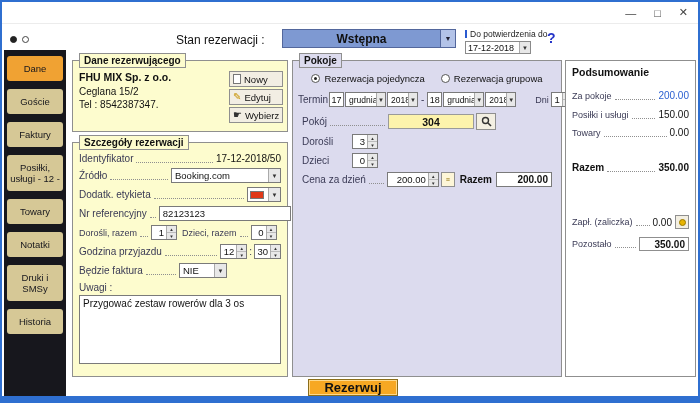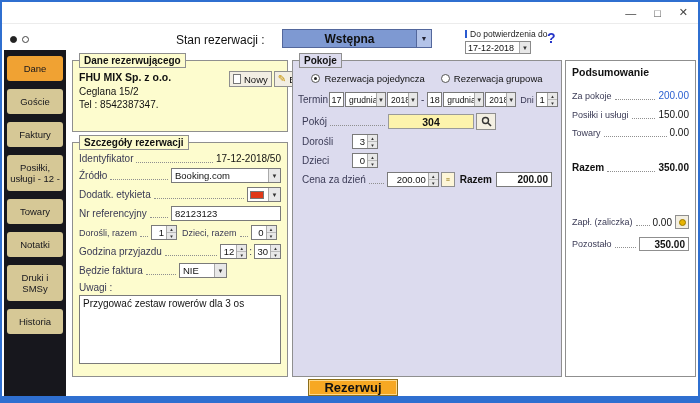--- a/index.html
+++ b/index.html
@@ -10,21 +10,21 @@
   }
   
   .titlebar{position:absolute;left:0;top:0;right:0;height:22px;background:#fff;border-bottom:1px solid #ececec;
     display:flex;align-items:center;justify-content:flex-end;gap:18px;padding-right:10px;color:#444;font-size:11px;}
   .titlebar span{cursor:default;}
   
   .hdr-ind{position:absolute;left:8px;top:34px;display:flex;gap:5px;align-items:center;}
   .dotf{width:7px;height:7px;border-radius:50%;background:#222;border:1px solid #222;}
   .doto{width:7px;height:7px;border-radius:50%;background:#fff;border:1px solid #444;}
   .status-label{position:absolute;left:174px;top:31px;font-size:12px;color:#111;}
-  .status-combo{position:absolute;left:280px;top:27px;width:150px;height:19px;background:#7e99d2;border:1px solid #53679c;
+  .status-combo{position:absolute;left:280px;top:27px;width:174px;height:19px;background:#7e99d2;border:1px solid #53679c;
     display:flex;align-items:stretch;}
   .status-combo .cval{flex:1;display:flex;align-items:center;justify-content:center;font-weight:bold;font-size:12px;color:#101010;}
   .status-combo .carw{width:15px;background:#b3c3e8;border-left:1px solid #53679c;display:flex;align-items:center;justify-content:center;font-size:7px;color:#223;}
   .confirm-wrap{position:absolute;left:463px;top:27px;width:80px;}
   .confirm-top{display:flex;align-items:center;gap:3px;}
   .cal-ic{width:8px;height:8px;border:1px solid #2a5ad0;background:#cfe0ff;display:inline-block;}
   .confirm-top .lbl9{font-size:8.5px;color:#222;white-space:nowrap;}
   .confirm-combo{margin-top:2px;width:66px;height:13px;border:1px solid #8a8a8a;background:#fff;display:flex;align-items:stretch;}
   .confirm-combo .cval{flex:1;font-size:9px;display:flex;align-items:center;padding:0 2px;color:#111;}
   .confirm-combo .carw{width:11px;background:#e8e8e8;border-left:1px solid #aaa;display:flex;align-items:center;justify-content:center;font-size:6px;color:#333;}
@@ -55,21 +55,21 @@
   .spin .sbts span:first-child{border-bottom:1px solid #bbb;}
   .txt{height:15px;border:1px solid #7a7a7a;background:#fff;font-size:9.5px;padding:0 3px;font-family:inherit;color:#111;}
   .radio{width:9px;height:9px;border:1px solid #555;border-radius:50%;background:#fff;display:inline-block;position:relative;flex:none;}
   .radio.checked::after{content:"";position:absolute;left:2px;top:2px;right:2px;bottom:2px;background:#222;border-radius:50%;}
   .minibtn{height:15px;border:1px solid #8f8f8f;background:#f3efe2;display:flex;align-items:center;justify-content:center;cursor:pointer;}
   
   .booker-flex{display:flex;padding:10px 4px 4px 6px;}
   .binfo{flex:1;line-height:13.5px;color:#111;}
   .binfo .bname{font-size:10.5px;font-weight:bold;}
   .binfo div{font-size:10px;}
-  .bbtns{width:54px;display:flex;flex-direction:row;gap:2px;}
+  .bbtns{width:54px;display:flex;flex-direction:column;gap:2px;}
   .sbtn{display:flex;align-items:center;gap:3px;background:#f2eee3;border:1px solid #8f8f8f;height:16px;font-size:9.5px;padding:0 3px;cursor:pointer;color:#111;}
   .ic-page{width:8px;height:10px;background:#fff;border:1px solid #777;display:inline-block;flex:none;}
   .ic-pencil{color:#c79200;font-size:10px;line-height:10px;}
   .ic-hand{color:#333;font-size:10px;line-height:10px;}
   .notes{width:calc(100% - 12px);height:69px;margin:0 6px;border:1px solid #7a7a7a;background:#fff;font-family:inherit;font-size:10px;padding:2px 3px;resize:none;color:#111;}
   .swatch{width:14px;height:8px;background:#e03818;border:1px solid #777;}
   
   .rradios{display:flex;justify-content:center;gap:16px;margin:10px 4px 8px;}
   .rropt{display:flex;align-items:center;gap:4px;font-size:9.5px;color:#111;}
   .datebox{width:15px;height:15px;border:1px solid #7a7a7a;background:#fff;font-size:9px;display:flex;align-items:center;justify-content:center;color:#111;flex:none;}
@@ -182,21 +182,21 @@
         <span class="cval" style="padding:0 2px">
             <span class="swatch"></span>
           </span>
         <span class="carw">▼</span>
       </span>
     </div>
 
     <div class="row">
       <span class="lbl">Nr referencyjny</span>
       <span class="ldr"></span>
-      <input class="txt" style="width: 110px;" value="82123123">
+      <input class="txt" style="width: 132px;" value="82123123">
     </div>
 
     <div class="row">
       <span class="lbl sm">Dorośli, razem</span>
       <span class="ldr" style="max-width:8px"></span>
       <span class="spin" style="width:26px">
         <span class="sval">1</span>
         <span class="sbts">
             <span>▲</span>
             <span>▼</span>
@@ -277,21 +277,21 @@
       <span class="lbl" style="margin:0 2px">-</span>
       <span class="datebox">18</span>
       <span class="combo" style="width:41px;flex:none">
         <span class="cval" style="font-size:8.5px">grudnia</span>
         <span class="carw" style="width:9px">▼</span>
       </span>
       <span class="combo" style="width:31px;flex:none">
         <span class="cval" style="font-size:8.5px">2018</span>
         <span class="carw" style="width:9px">▼</span>
       </span>
-      <span class="lbl sm" style="margin-left:3px">Dni</span>
+      <span class="lbl sm" style="margin-left:18px">Dni</span>
       <span class="spin" style="width:22px;flex:none;margin-left:1px">
         <span class="sval">1</span>
         <span class="sbts">
             <span>▲</span>
             <span>▼</span>
           </span>
       </span>
     </div>
 
     <div class="row">

